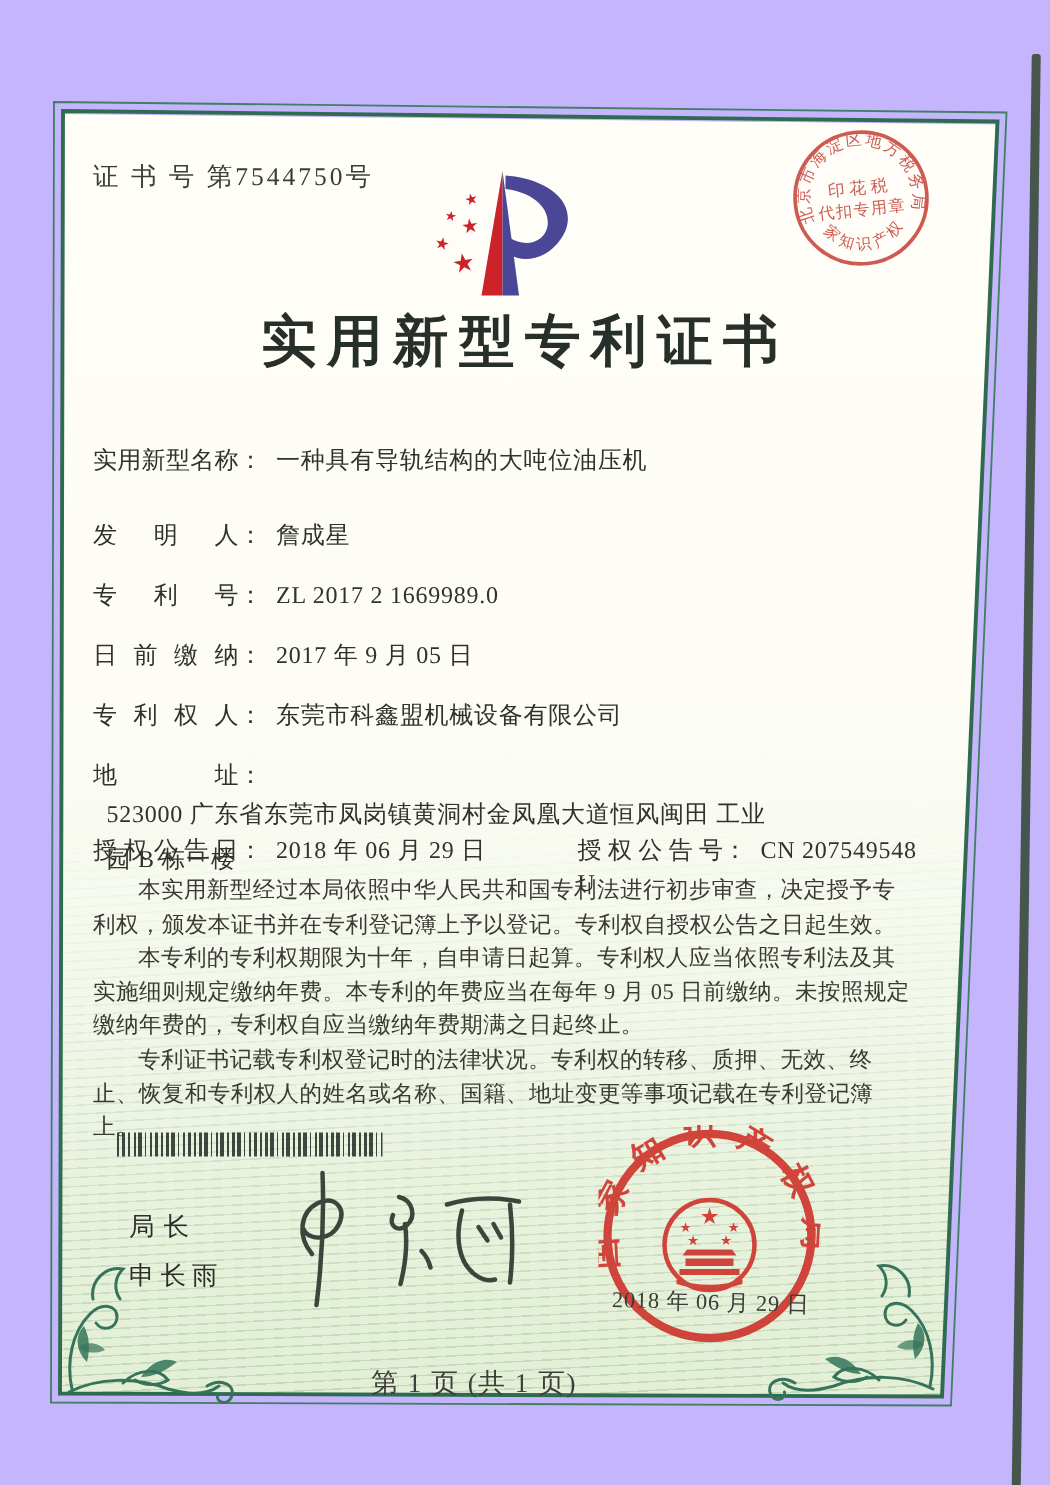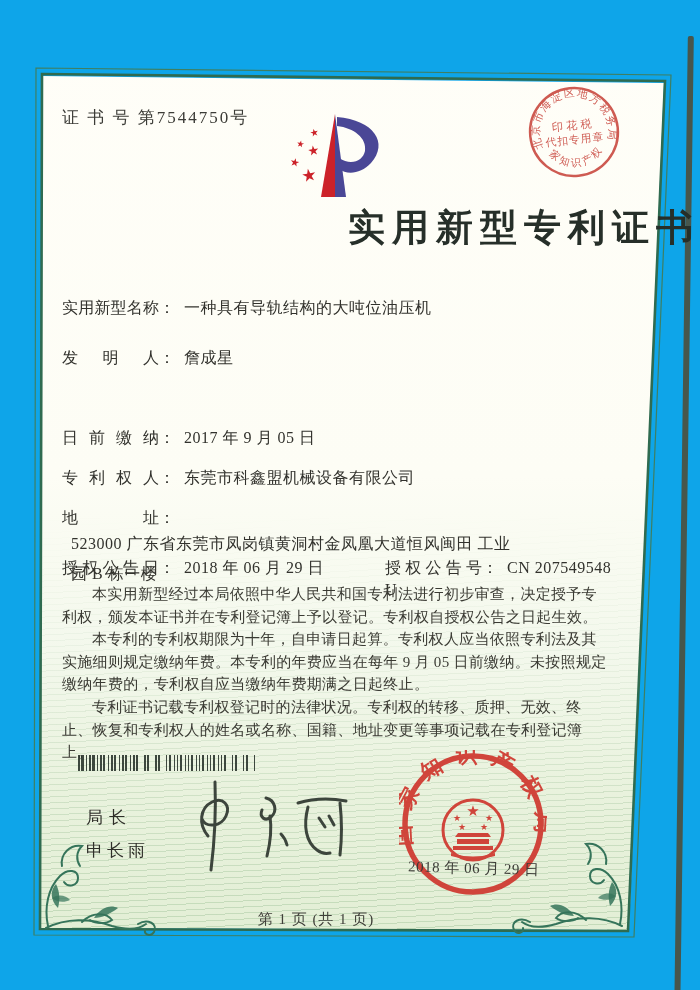--- a/index.html
+++ b/index.html
@@ -1,17 +1,17 @@
 <!DOCTYPE html>
 <html><head>
 <meta charset="utf-8">
 <style>
   html,body{margin:0;padding:0;background:#ffffff;}
   .page{
-    position:relative;width:700px;height:990px;background:#0ea5e9;overflow:hidden;
+    position:relative;width:700px;height:990px;background:#c4b5fd;overflow:hidden;
     font-family:"Liberation Serif","DejaVu Serif",serif;color:#33332f;
   }
   
   .paper-edge{
     position:absolute;left:681px;top:36px;width:6px;height:980px;
     background:#47564c;transform:rotate(0.8deg);border-radius:2px;
   }
   
   .inner-bg{
     position:absolute;left:0;top:0;width:700px;height:990px;
@@ -27,41 +27,41 @@
     mask-image:linear-gradient(to bottom,transparent 0%,transparent 52%,rgba(0,0,0,.25) 66%,rgba(0,0,0,.75) 82%,#000 100%);
     z-index:1;
   }
   .frame-svg{position:absolute;left:0;top:0;z-index:2;}
   .content{position:absolute;left:0;top:0;width:700px;height:990px;z-index:3;}
 
   .cert-no{position:absolute;left:62px;top:106px;font-size:17px;letter-spacing:2px;color:#3c3c37;}
   .logo-svg{position:absolute;left:282px;top:111px;}
   .tax-stamp-svg{position:absolute;left:527px;top:85px;transform:rotate(-6deg);opacity:.88;}
   .title{
-    position:absolute;left:0;top:203px;width:700px;margin:0;text-align:right;
+    position:absolute;left:0;top:203px;width:700px;margin:0;text-align:center;
     font-size:37px;font-weight:600;letter-spacing:7px;color:#262f29;
   }
   .row{position:absolute;left:62px;width:560px;font-size:16px;line-height:22px;color:#32322d;}
   .flabel{display:inline-block;width:97px;text-align:justify;text-align-last:justify;vertical-align:top;}
   .colon{vertical-align:top;}
   .fvalue{margin-left:9px;vertical-align:top;letter-spacing:.5px;}
   .fvalue.wrap{display:inline-block;width:452px;line-height:30px;}
   .pair2{position:absolute;left:323px;top:0;}
   .paras{position:absolute;left:62px;top:583px;width:548px;font-size:15px;line-height:22.6px;color:#3a3a33;}
   .paras p{margin:0;text-indent:2em;letter-spacing:.3px;}
   .barcode{
     position:absolute;left:78px;top:755px;width:177px;height:16px;opacity:.85;
     background:repeating-linear-gradient(90deg,#1f2922 0px,#1f2922 1.5px,transparent 1.5px,transparent 3px,#1f2922 3px,#1f2922 5.5px,transparent 5.5px,transparent 7.5px,#1f2922 7.5px,#1f2922 8.5px,transparent 8.5px,transparent 11px);
   }
   .director-label{position:absolute;left:86px;top:806px;font-size:17px;letter-spacing:6px;color:#2e2e29;}
   .director-name{position:absolute;left:86px;top:839px;font-size:17px;letter-spacing:4px;color:#2e2e29;}
   .signature-svg{position:absolute;left:178px;top:776px;}
   .main-seal-svg{position:absolute;left:399px;top:750px;opacity:.92;}
   .seal-date{position:absolute;left:408px;top:859px;font-size:15px;color:#3b3b36;transform:rotate(1.5deg);z-index:5;letter-spacing:.5px;}
-  .footer{position:absolute;left:0;top:910px;width:632px;text-align:center;font-size:15px;color:#3f3f39;letter-spacing:1px;}
+  .footer{position:absolute;left:0;top:910px;width:632px;text-align:center;font-size:18px;color:#3f3f39;letter-spacing:1px;}
 
   .seal-ring-text{font-size:21px;font-weight:bold;letter-spacing:13px;fill:#cf372e;}
   .stamp-top-text{font-size:10.5px;letter-spacing:1.6px;fill:#c8453c;}
   .stamp-bottom-text{font-size:10px;letter-spacing:2.5px;fill:#c8453c;}
   .stamp-center1{font-size:11px;fill:#c8453c;letter-spacing:3px;}
   .stamp-center2{font-size:10.5px;fill:#c8453c;letter-spacing:1px;}
 </style>
 </head>
 <body>
 
@@ -115,20 +115,23 @@
       <text class="stamp-center2" x="46" y="57" text-anchor="middle">代扣专用章</text>
     </svg>
 
     <h1 class="title">实用新型专利证书</h1>
 
     <div class="row" style="top:347px">
       <span class="flabel">发明人</span><span class="colon">：</span><span class="fvalue">詹成星</span>
     </div>
     <div class="row" style="top:297px">
       <span class="flabel">实用新型名称</span><span class="colon">：</span><span class="fvalue">一种具有导轨结构的大吨位油压机</span>
+    </div>
+    <div class="row" style="top:387px">
+      <span class="flabel">专利号</span><span class="colon">：</span><span class="fvalue">ZL 2017 2 1669989.0</span>
     </div>
     <div class="row" style="top:427px">
       <span class="flabel">日前缴纳</span><span class="colon">：</span><span class="fvalue">2017 年 9 月 05 日</span>
     </div>
     <div class="row" style="top:467px">
       <span class="flabel">专利权人</span><span class="colon">：</span><span class="fvalue">东莞市科鑫盟机械设备有限公司</span>
     </div>
     <div class="row" style="top:507px">
       <span class="flabel">地址</span><span class="colon">：</span><span class="fvalue wrap">523000 广东省东莞市凤岗镇黄洞村金凤凰大道恒风闽田 工业园 B 栋一楼</span>
     </div>

